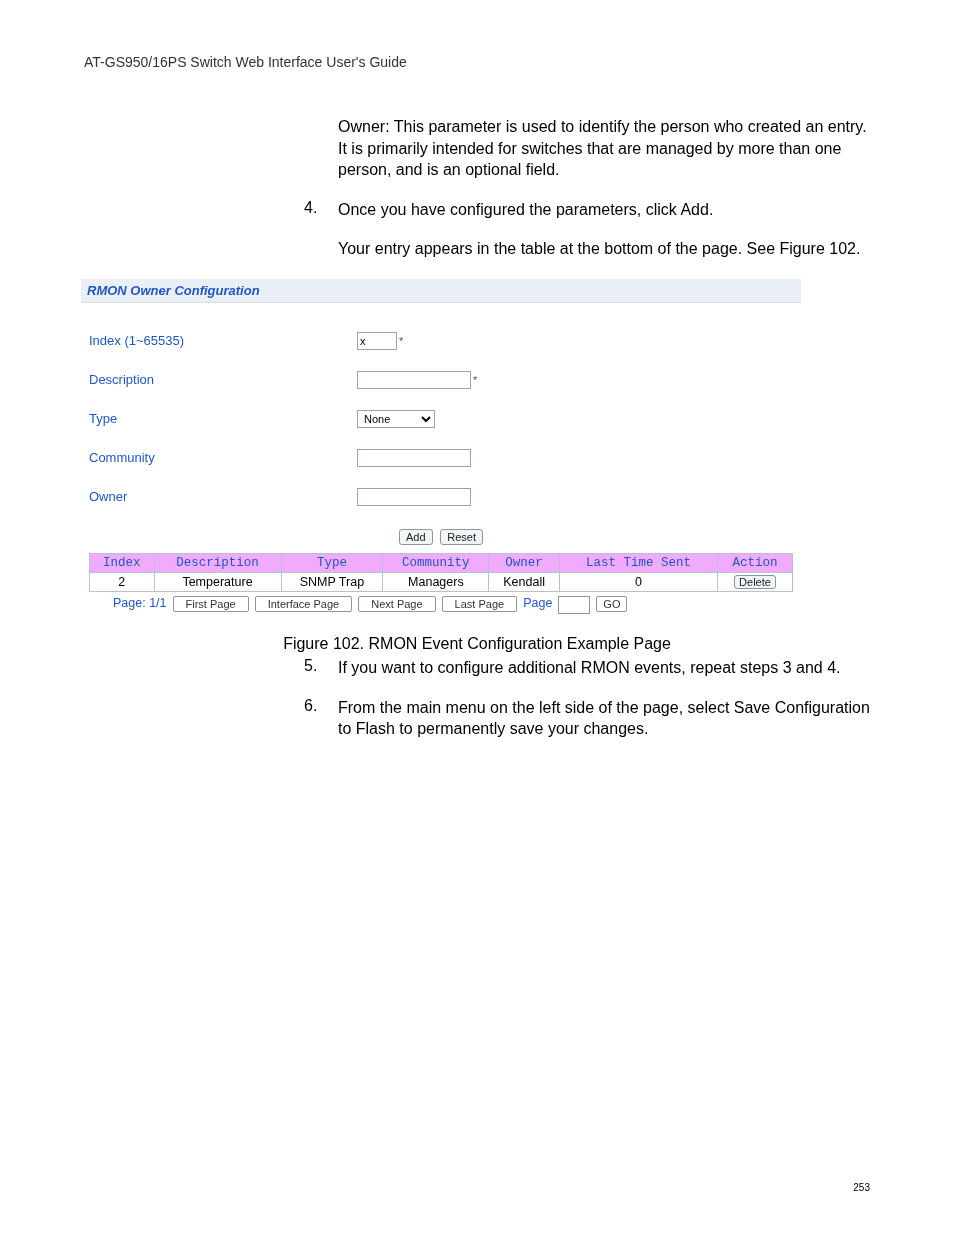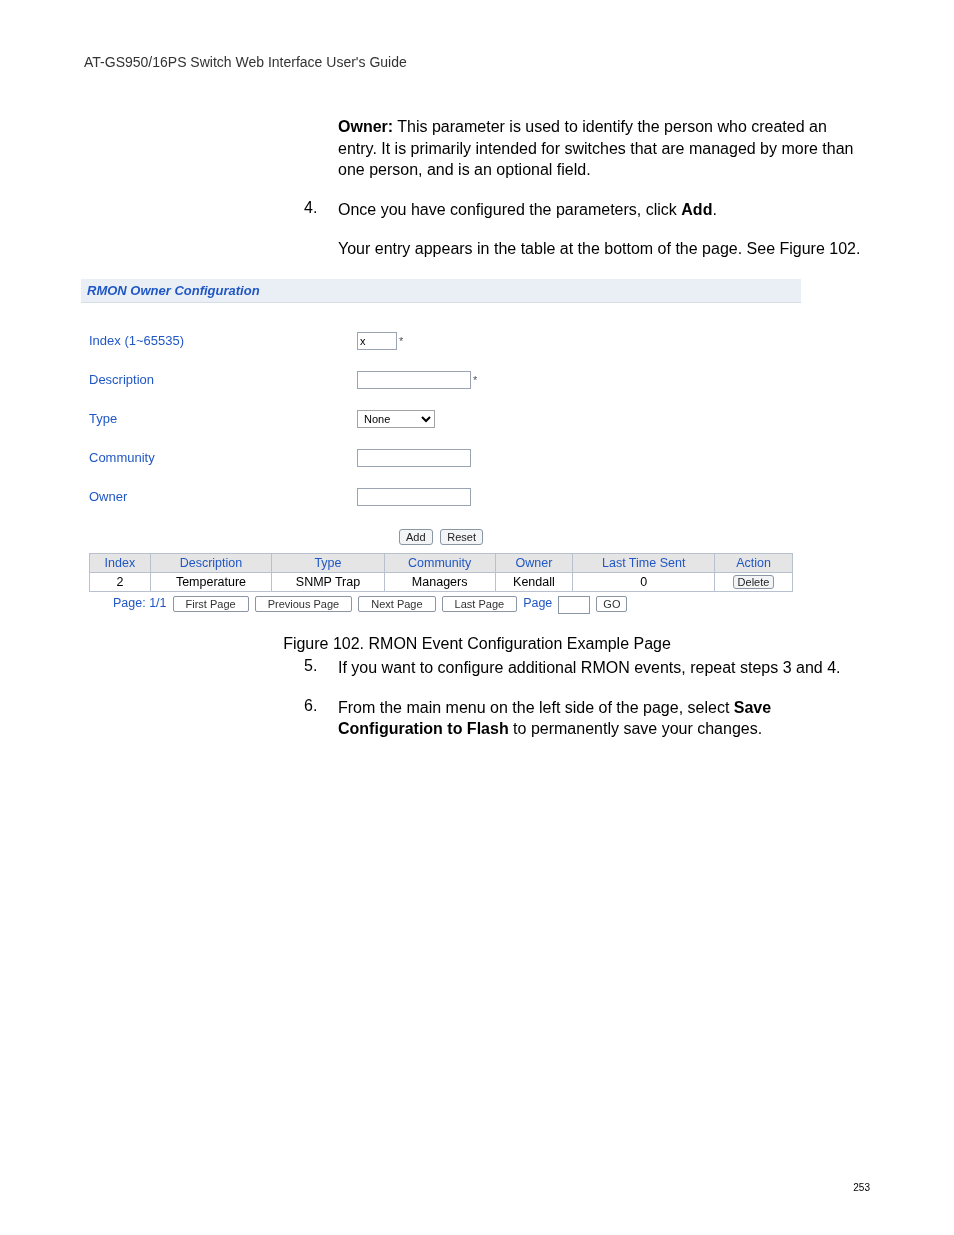--- a/index.html
+++ b/index.html
@@ -21,21 +21,21 @@
     text-align: left;
     font-size: 14px;
     color: #333;
     margin-bottom: 46px;
   }
   .body-col {
     margin-left: 220px;
   }
   .para { margin: 0 0 18px 0; line-height: 1.35; }
   .para.indent { margin-left: 34px; }
-  .bold { font-weight: bold; }
+  .bold { font-weight: normal; }
   .num-item { display: flex; margin: 0 0 18px 0; }
   .num-item .num { width: 34px; flex: none; }
   .num-item .txt { flex: 1; line-height: 1.35; }
 
   
   .shot {
     margin: 8px 0 14px -4px;
     width: 720px;
     font-family: Arial, Helvetica, sans-serif;
     font-size: 13px;
@@ -78,21 +78,21 @@
     border-collapse: collapse;
     font-size: 12.5px;
   }
   table.data th, table.data td {
     border: 1px solid #b8c2cf;
     padding: 2px 4px;
     text-align: center;
     background:#fff;
   }
   table.data th {
-    color:#2057c5; font-weight:normal; background:#e5e5e5;
+    color:#2057c5; font-weight:normal; background:#f0abfc;font-family:Liberation Mono, monospace;
   }
   .action-cell .btn { padding:0 4px; }
 
   .pager {
     margin-top: 4px;
     display:flex; align-items:flex-start; gap:6px;
     font-size:12.5px; color:#2057c5;
     padding-left:24px;
   }
   .pager .pbtn {
@@ -177,21 +177,21 @@
           <td>Kendall</td>
           <td>0</td>
           <td class="action-cell"><span class="btn">Delete</span></td>
         </tr>
       </tbody>
         </table>
 
       <div class="pager">
         <span>Page: 1/1</span>
         <span class="pbtn">First Page</span>
-        <span class="pbtn">Previous Page</span>
+        <span class="pbtn">Interface Page</span>
         <span class="pbtn">Next Page</span>
         <span class="pbtn">Last Page</span>
         <span>Page</span>
         <input class="pin" style="">
         <span class="pbtn" style="padding:1px 6px;">GO</span>
       </div>
     </div>
   </div>
 
   <div class="fig-caption">Figure 102. RMON Event Configuration Example Page</div>

